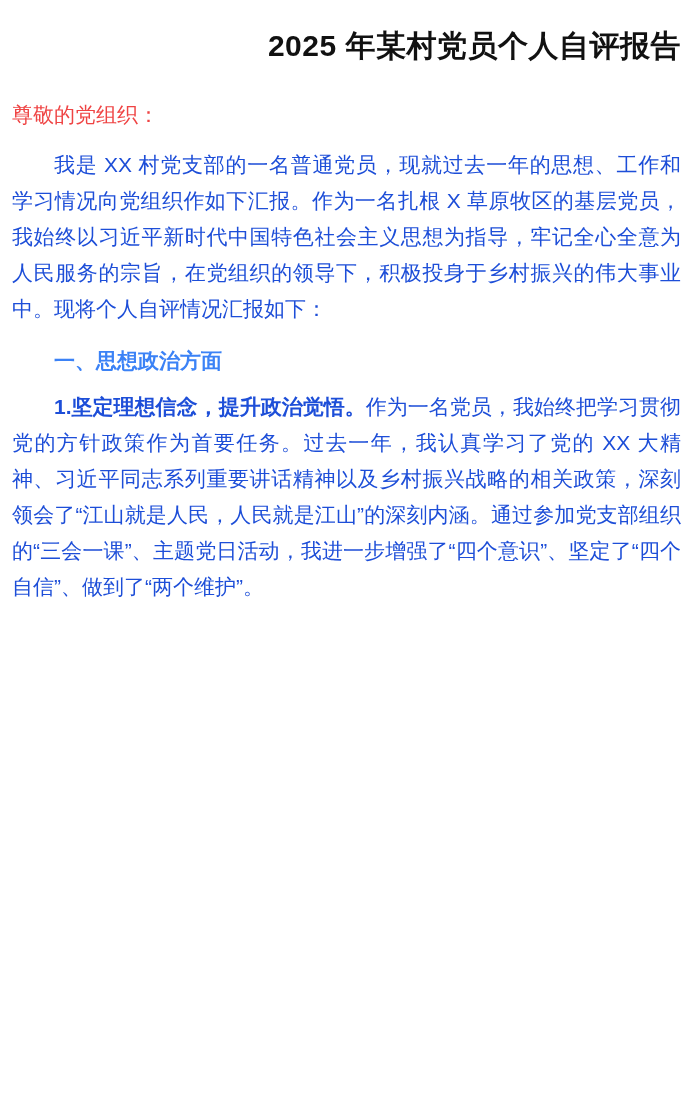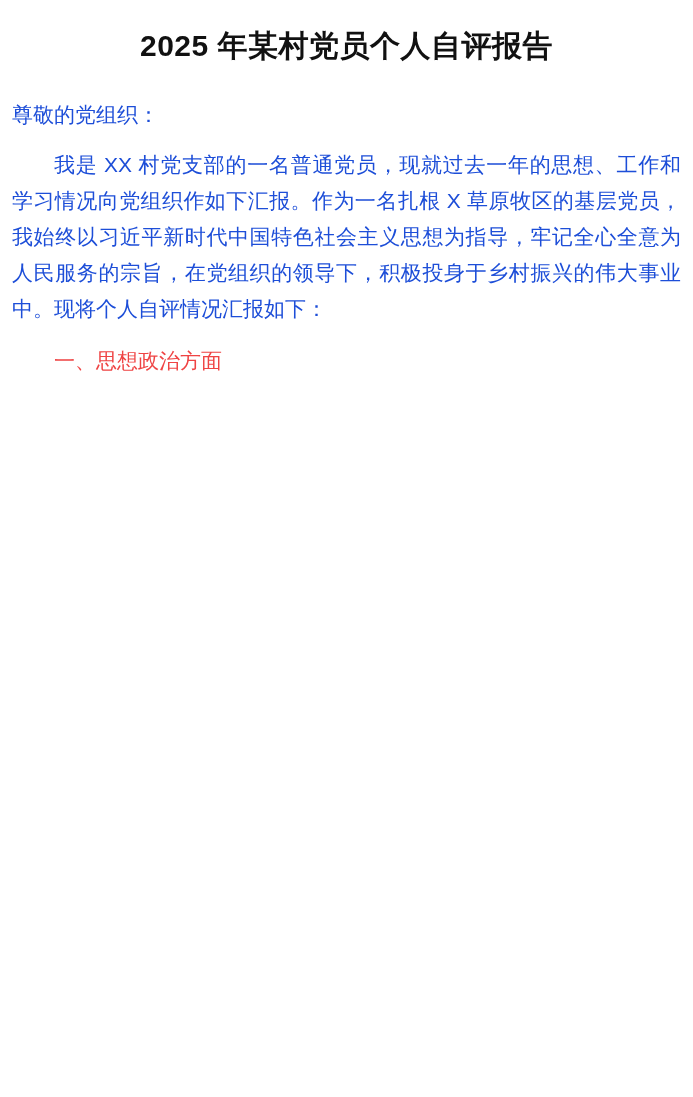--- a/index.html
+++ b/index.html
@@ -16,45 +16,45 @@
   .page {
     width: 693px;
     min-height: 1097px;
     box-sizing: border-box;
     padding: 26px 12px 0 12px;
     background: #ffffff;
   }
   .doc-title {
     font-size: 30px;
     font-weight: bold;
-    text-align: center;
+    text-align: right;
     letter-spacing: 0.5px;
     line-height: 1.3;
     margin: 0 0 34px 0;
     color: #111111;
   }
   .salutation {
     font-size: 21px;
     line-height: 1.5;
     margin: 0 0 16px 0;
-    color: #1d4ed8;
+    color: #ef4444;
   }
   .para {
     font-size: 21px;
     line-height: 1.72;
     margin: 0 0 10px 0;
     text-indent: 2em;
     text-align: justify;
     text-justify: inter-ideograph;
     color: #1d4ed8;
   }
   .section-heading {
     font-size: 21px;
-    font-weight: normal;
-    color: #ef4444;
+    font-weight: bold;
+    color: #3b82f6;
     margin: 18px 0 12px 0;
     text-indent: 2em;
     line-height: 1.5;
   }
   .para .lead {
     font-weight: bold;
   }
 </style>
 </head>
 <body>
@@ -62,15 +62,18 @@
 <div class="page">
 
   <h1 class="doc-title">2025 年某村党员个人自评报告</h1>
 
   <p class="salutation">尊敬的党组织：</p>
 
   <p class="para">我是 XX 村党支部的一名普通党员，现就过去一年的思想、工作和学习情况向党组织作如下汇报。作为一名扎根 X 草原牧区的基层党员，我始终以习近平新时代中国特色社会主义思想为指导，牢记全心全意为人民服务的宗旨，在党组织的领导下，积极投身于乡村振兴的伟大事业中。现将个人自评情况汇报如下：</p>
 
   <h2 class="section-heading">一、思想政治方面</h2>
 
+  <p class="para">
+    <span class="lead">1.坚定理想信念，提升政治觉悟。</span><span>作为一名党员，我始终把学习贯彻党的方针政策作为首要任务。过去一年，我认真学习了党的 XX 大精神、习近平同志系列重要讲话精神以及乡村振兴战略的相关政策，深刻领会了“江山就是人民，人民就是江山”的深刻内涵。通过参加党支部组织的“三会一课”、主题党日活动，我进一步增强了“四个意识”、坚定了“四个自信”、做到了“两个维护”。</span>
+  </p>
 
 
 </div>
 
 </body></html>

